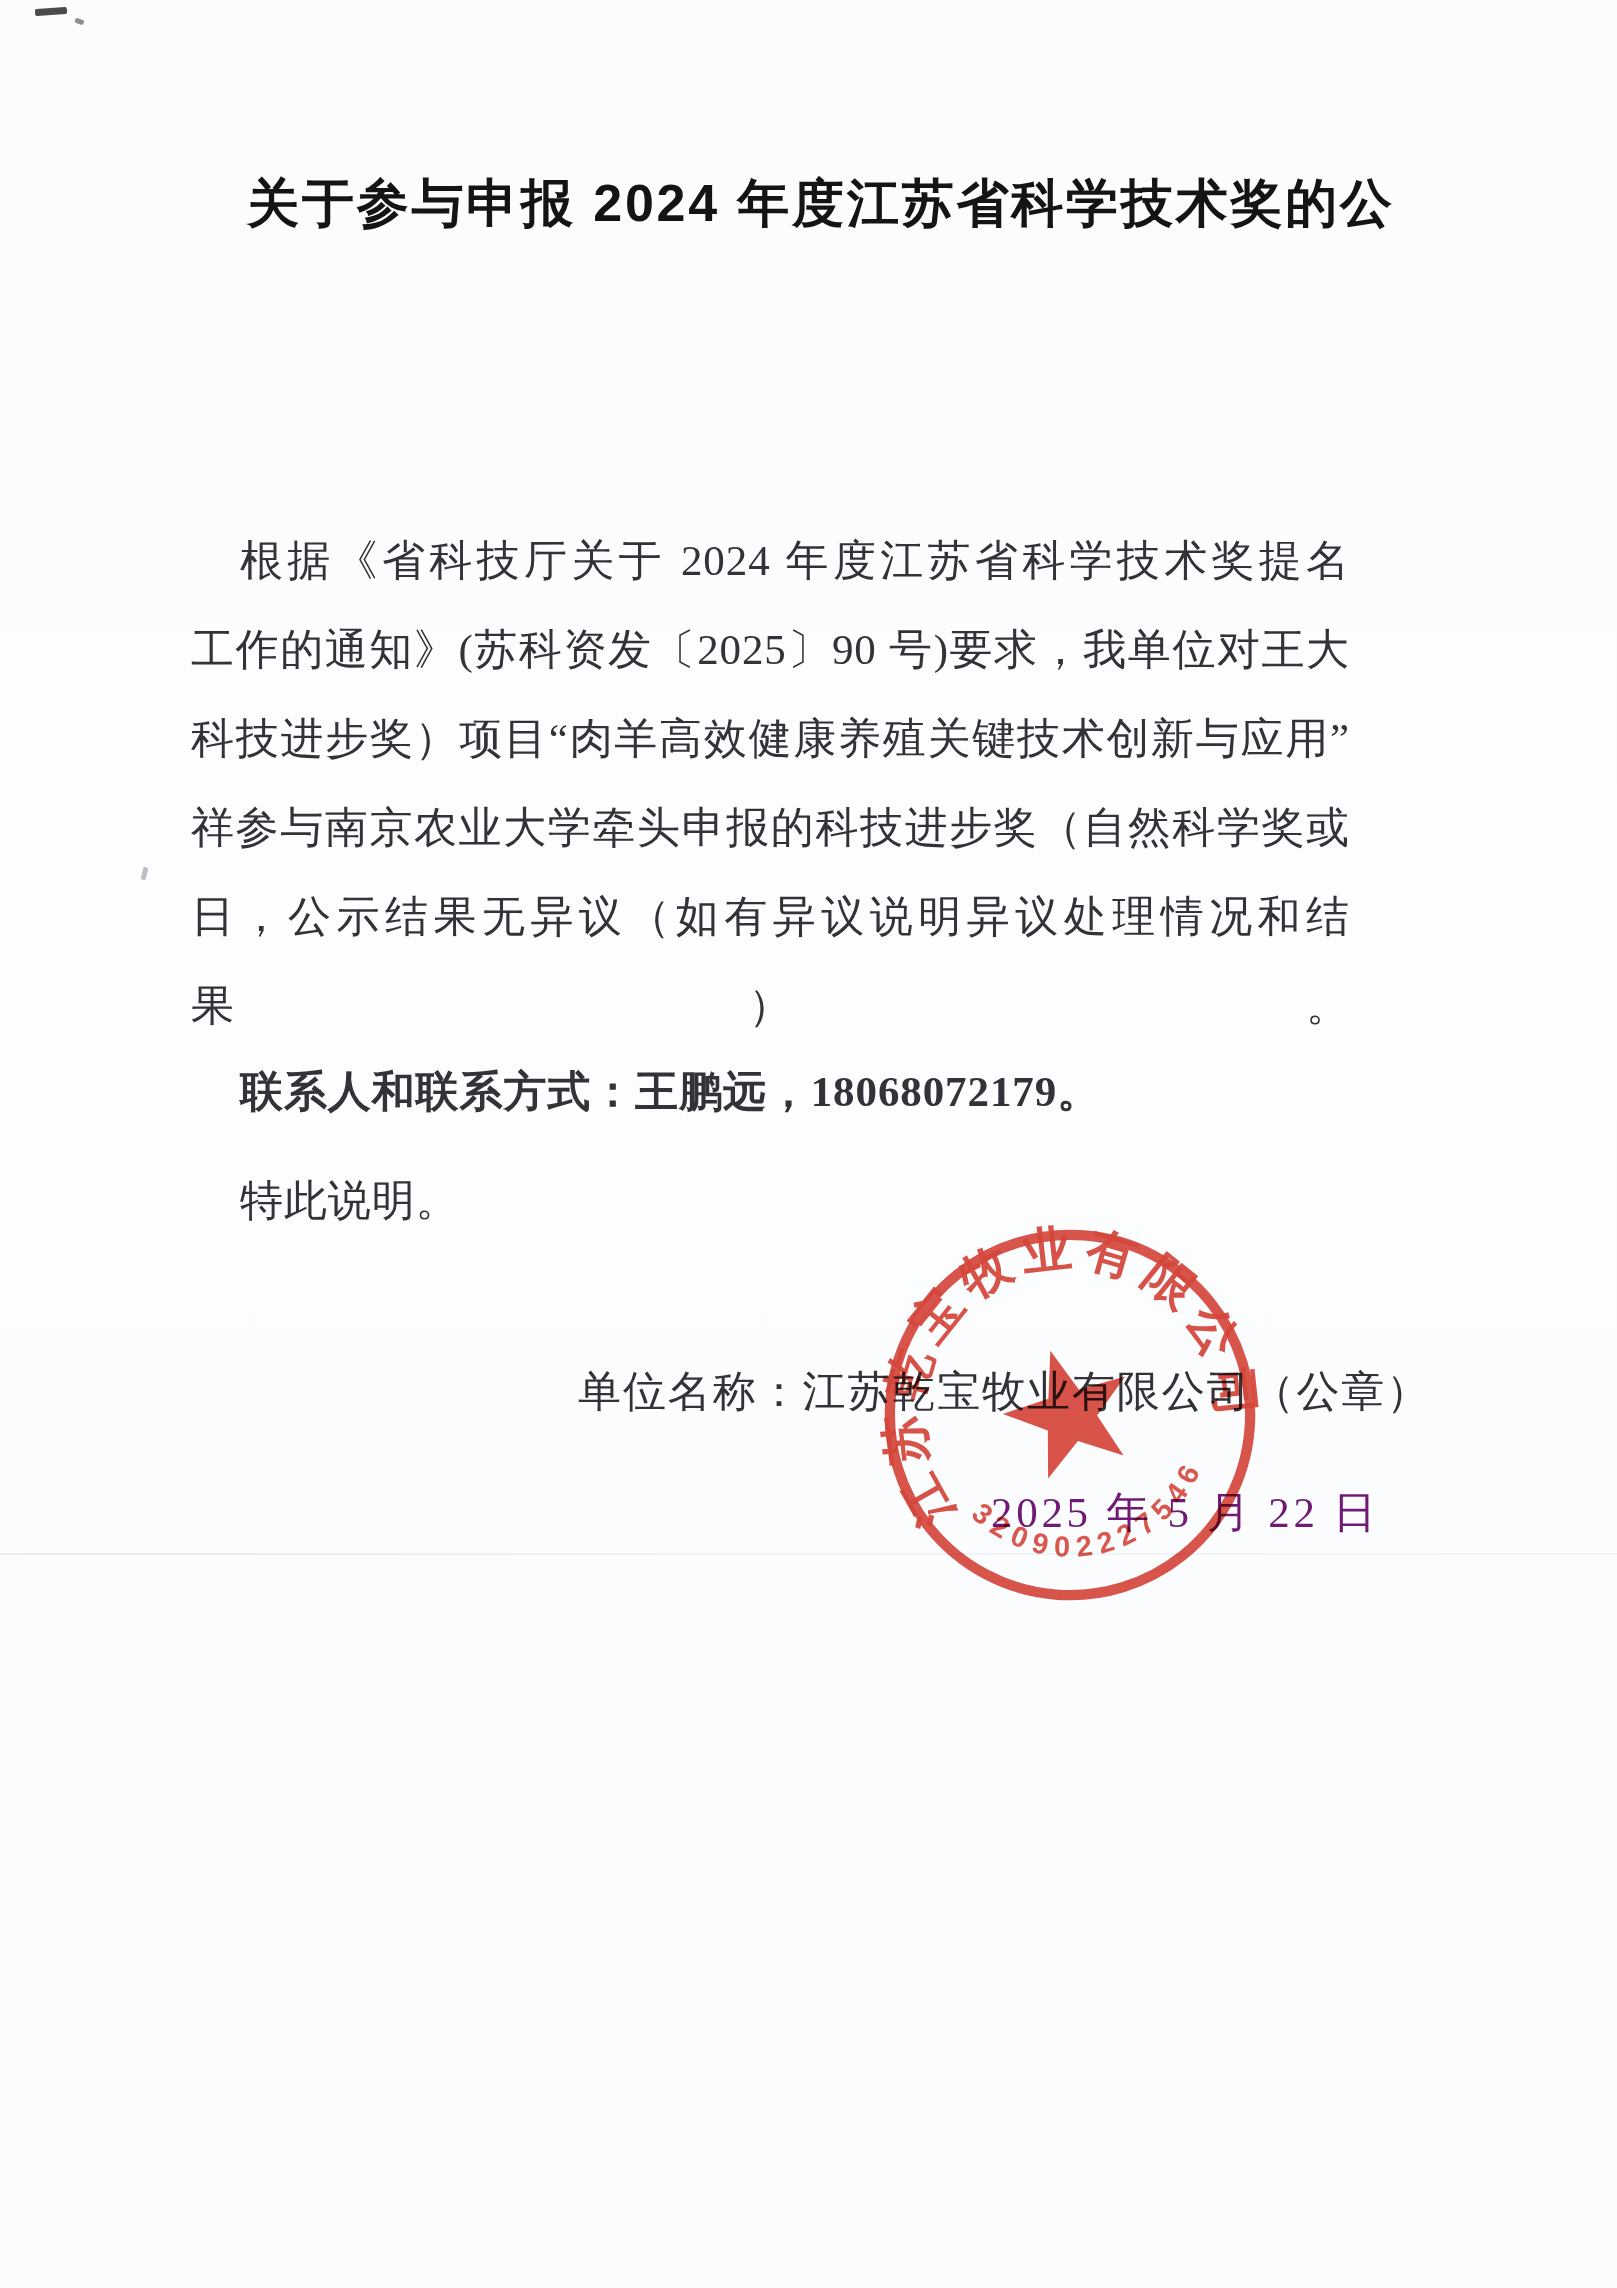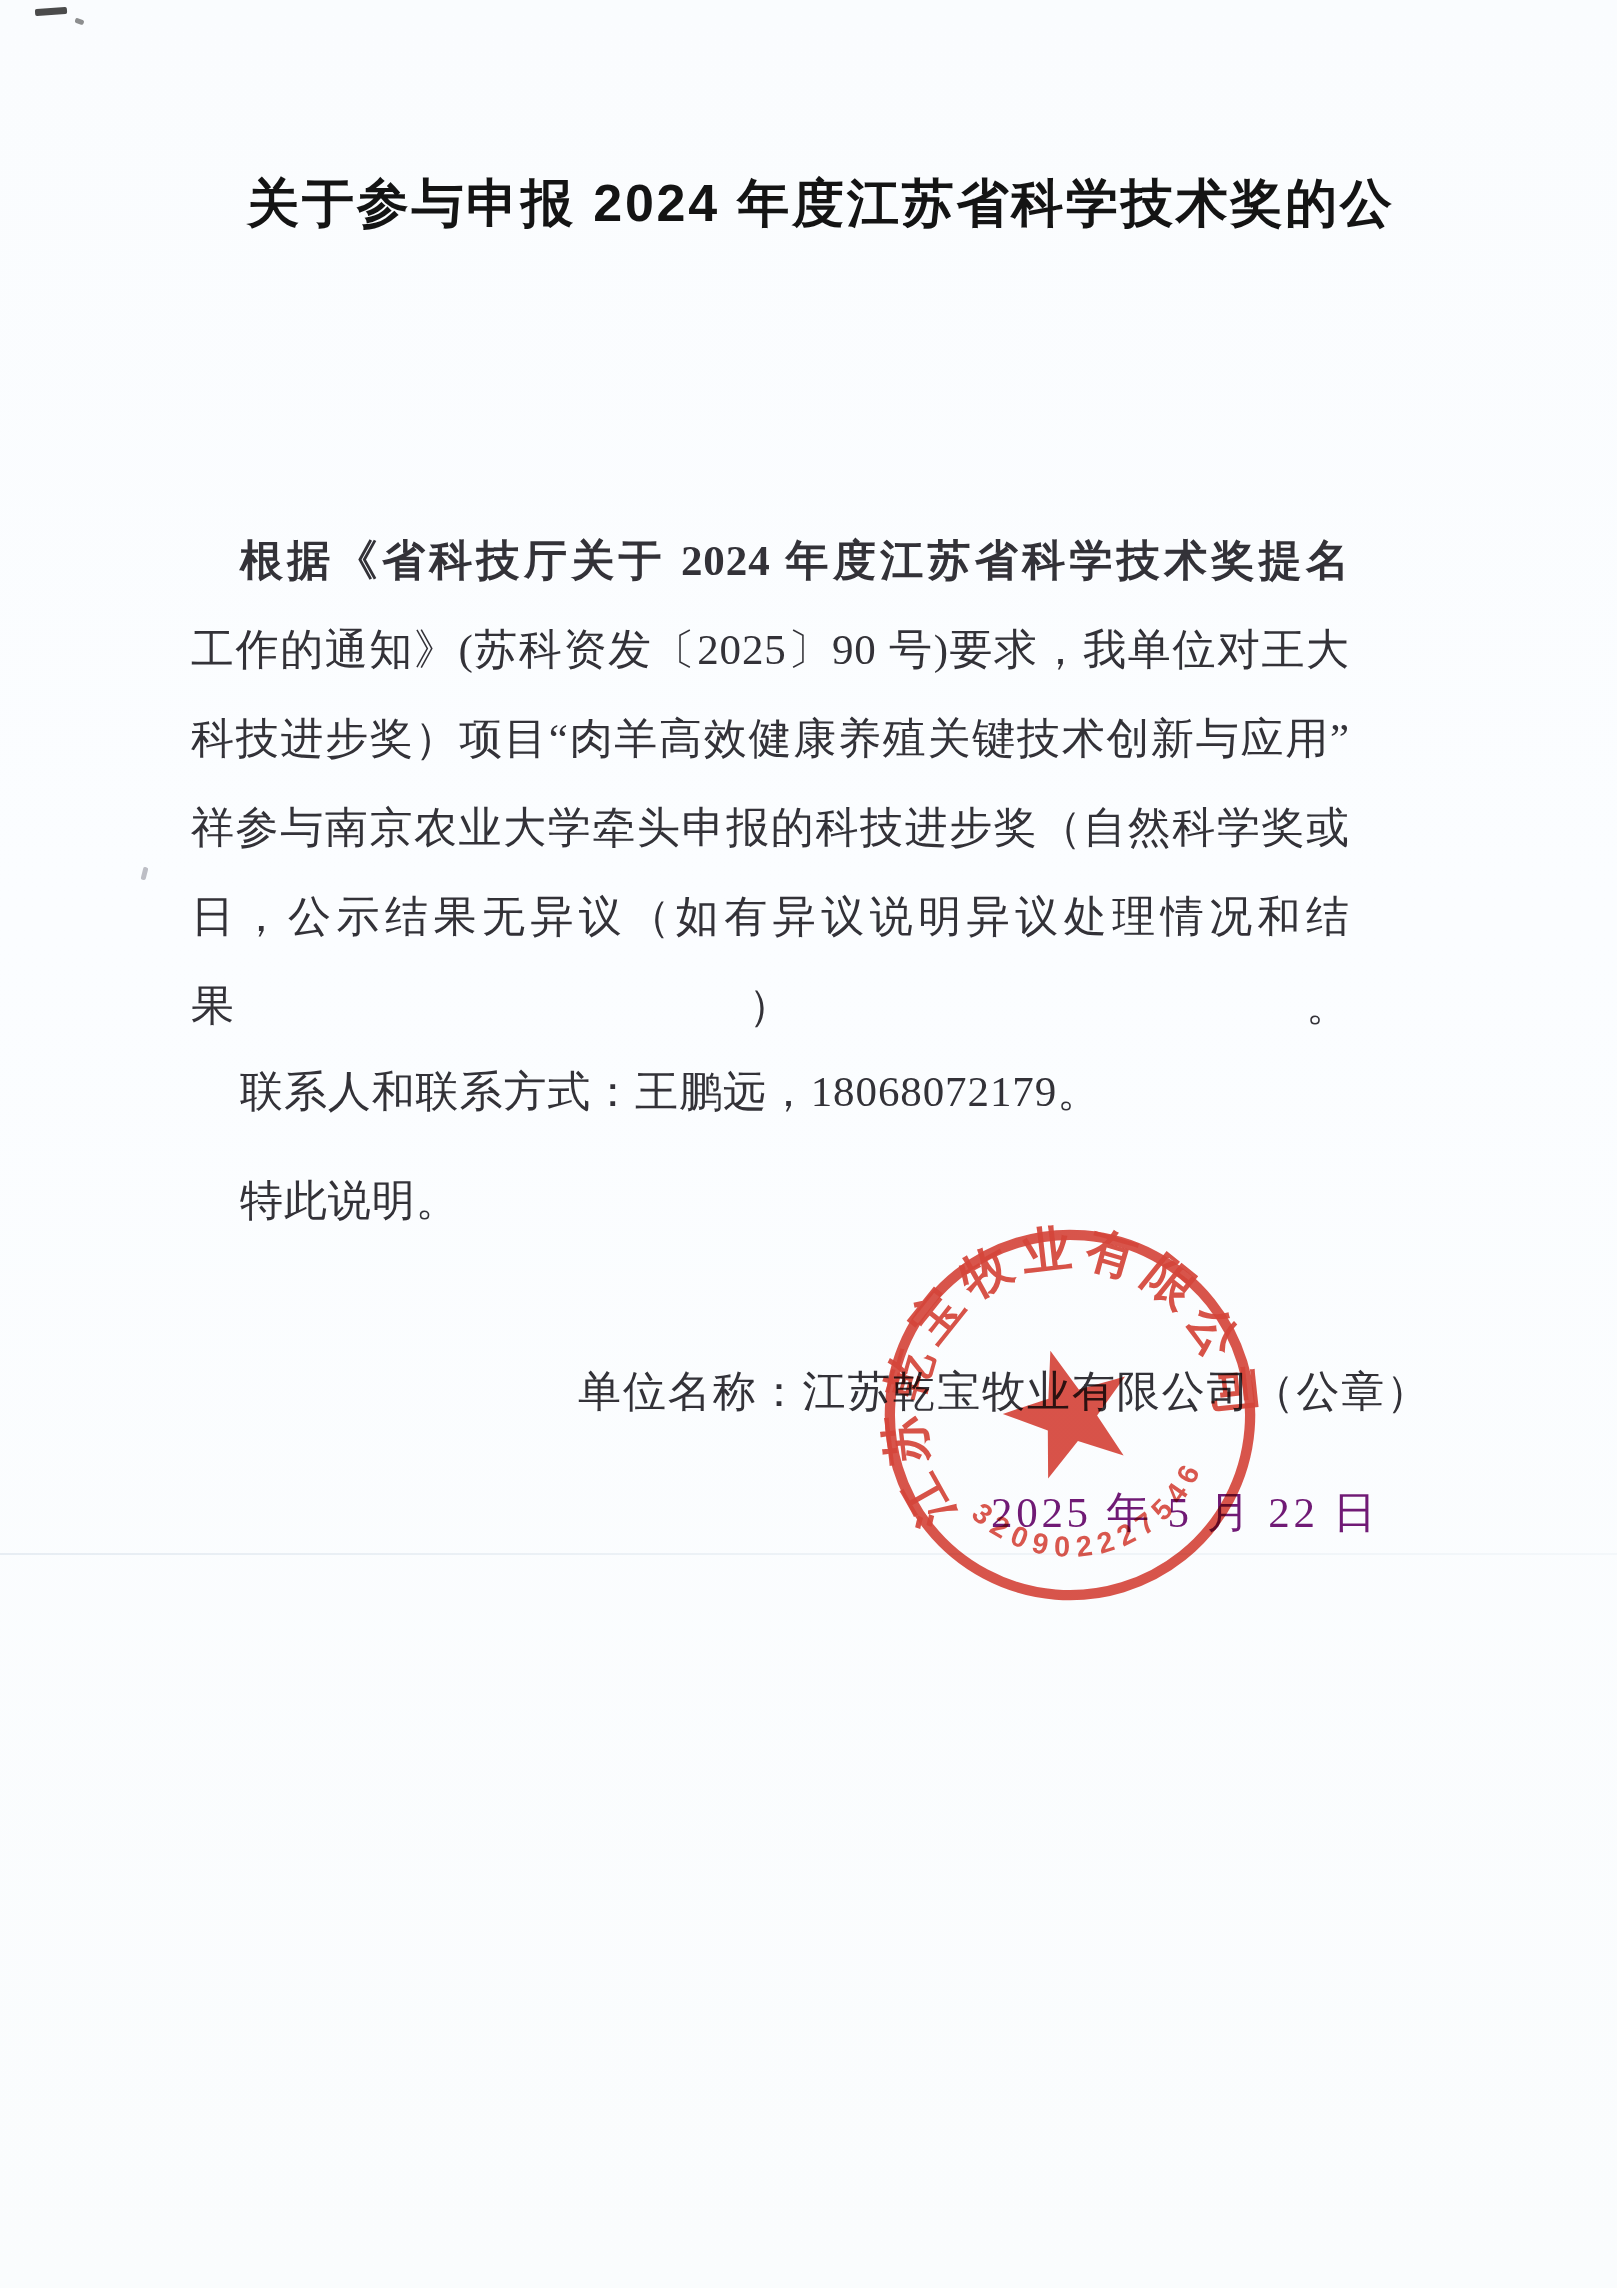--- a/index.html
+++ b/index.html
@@ -35,31 +35,31 @@
     font-size: 43px;
     line-height: 89px;
     color: #333238;
     letter-spacing: 0.9px;
   }
   .body-line {
     text-align: justify;
     text-align-last: justify;
     text-justify: inter-character;
   }
-  .body-line.indent { padding-left: 49px; font-weight: bold; }
+  .body-line.indent { padding-left: 49px; }
   .contact-line, .closing-line {
     position: absolute;
     left: 191px;
     padding-left: 49px;
     font-size: 43px;
     line-height: 89px;
     color: #333238;
     letter-spacing: 0.9px;
   }
-  .contact-line { top: 1047px; }
+  .contact-line { top: 1047px; font-weight: bold; }
   .closing-line { top: 1156px; text-align: right; }
   .signature-line {
     position: absolute;
     left: 578px; top: 1347px;
     font-size: 43px;
     line-height: 89px;
     color: #333238;
     letter-spacing: 1.9px;
     text-align: right;
   }

